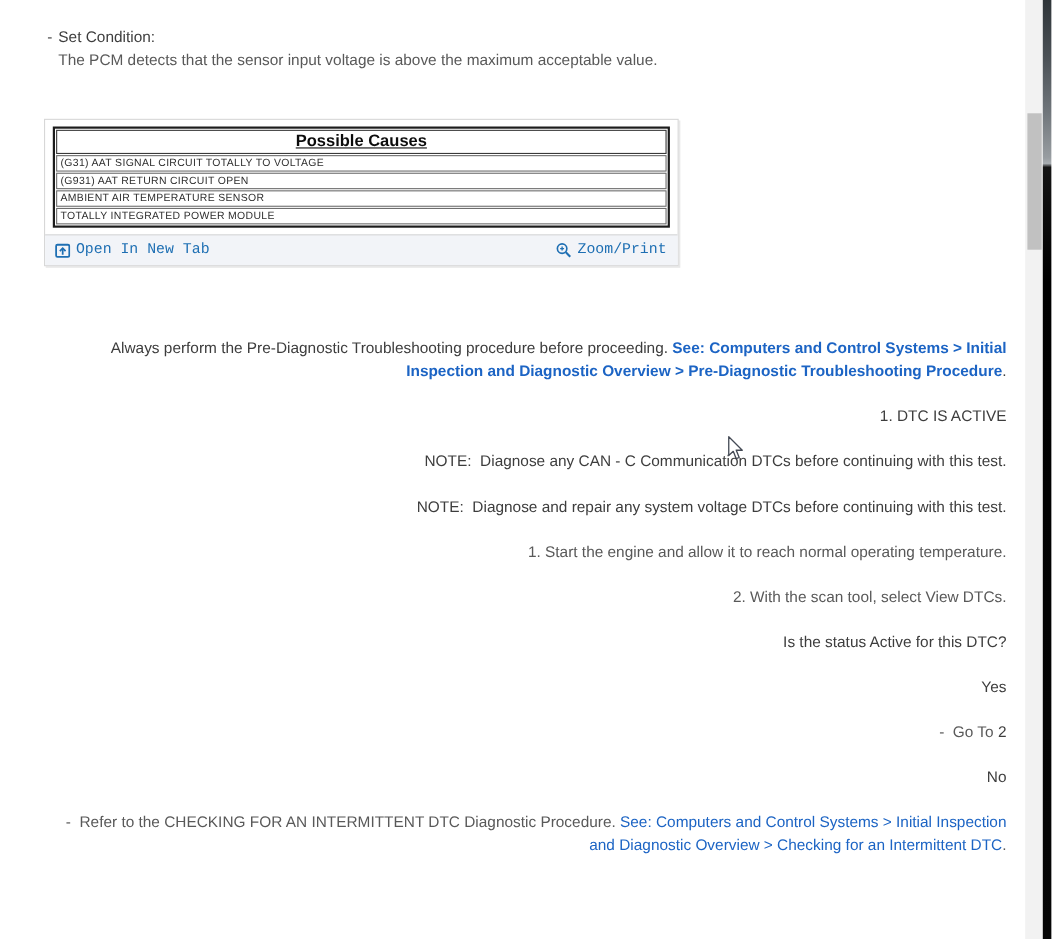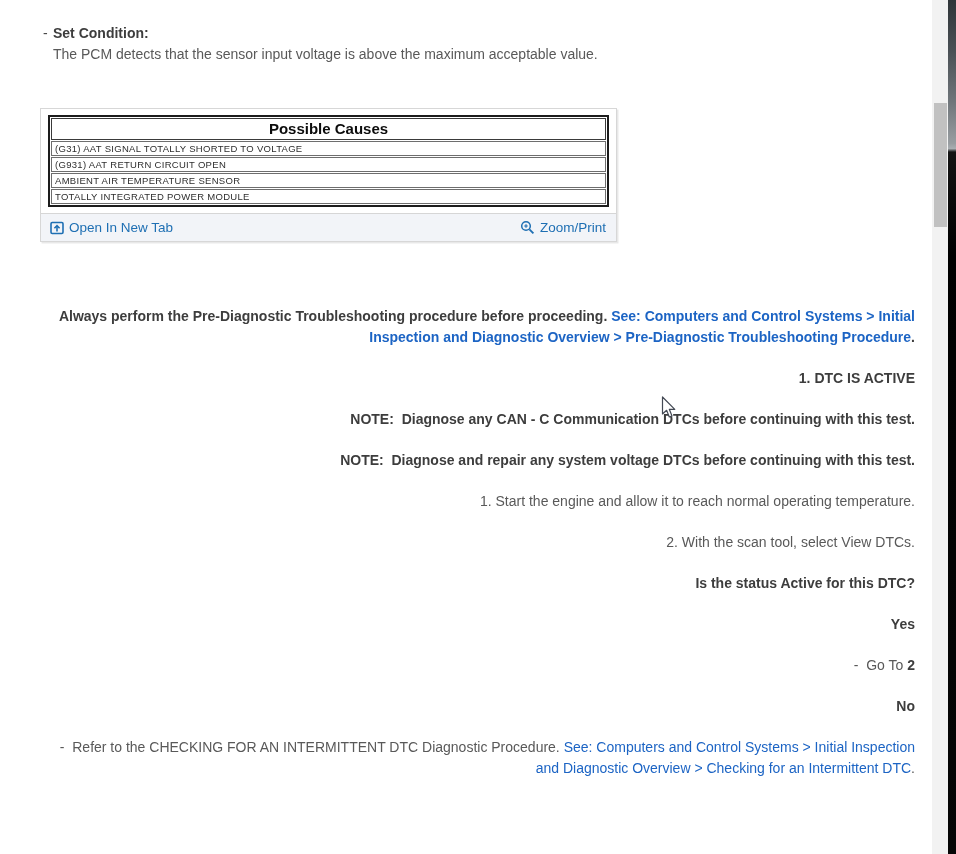--- a/index.html
+++ b/index.html
@@ -17,40 +17,40 @@
 
   
   .scroll-track { position: absolute; left: 932px; top: 0; width: 16px; height: 854px; background: #f2f2f2; }
   .scroll-thumb { position: absolute; left: 2px; top: 103px; width: 13px; height: 124px; background: #c1c1c1; }
 
   
   .content { position: absolute; left: 5px; top: 0; width: 927px; height: 854px;
     background: #fff; padding: 23px 0 0 34px; }
   .p { width: 876px; font-size: 14px; line-height: 21px; color: #595959;
     margin: 0 0 20px 0; white-space: pre-wrap; text-align: right; }
-  .b { font-weight: bold; color: #3d3d3d; }
+  .b { font-weight: normal; color: #3d3d3d; }
   .link { color: #1c64c4; cursor: pointer; }
   .link.bold { font-weight: bold; }
 
   .bullet-block { position: relative; padding-left: 14px; width: 876px;
     font-size: 14px; line-height: 21px; margin-bottom: 0; }
   .bullet-dash { position: absolute; left: 4px; top: 0; color: #4a4a4a; }
 
   
   .widget { width: 577px; margin: 43px 0 0 1px; border: 1px solid #d7d7d7;
     background: #fff; box-shadow: 1.5px 1.5px 0 rgba(0,0,0,0.09); }
   .widget-inner { padding: 6px 7px 6px 7px; }
   table.pc { width: 100%; border-collapse: separate; border-spacing: 1px;
     border: 2px solid #1c1c1c; background: #fff; }
   table.pc th { font-size: 15px; font-weight: bold; color: #0c0c0c; text-align: center;
-    border: 1px solid #3a3a3a; padding: 1px 0 2px 0; background: #fff; }
+    border: 1px solid #3a3a3a; padding: 1px 0 2px 0; background: #fff; text-decoration: underline; }
   table.pc td { font-size: 9.5px; color: #2e2e2e; letter-spacing: 0.3px;
     border: 1px solid #6e6e6e; padding: 1px 3px 1px 3px; background: #fff; white-space: nowrap; }
   .widget-footer { display: flex; justify-content: space-between; align-items: center;
-    height: 28px; background: #f2f4f8; border-top: 1px solid #d6d6d6; padding: 0 10px 0 9px; }
+    height: 28px; background: #f2f4f8; border-top: 1px solid #d6d6d6; padding: 0 10px 0 9px; font-family: Liberation Mono, monospace; }
   .wlink { display: inline-flex; align-items: center; gap: 5px; font-size: 13.5px;
     color: #1e6fb3; cursor: pointer; }
   .wlink .ic { display: inline-flex; align-items: center; }
 
   .cursor { position: absolute; left: 661px; top: 396px; }
 </style>
 </head>
 <body>
 
 <div class="screen">
@@ -68,21 +68,21 @@
     <div class="widget">
       <div class="widget-inner">
         <table class="pc">
           <thead>
             <tr>
                 <th>Possible Causes</th>
               </tr>
           </thead>
           <tbody>
             <tr>
-                <td>(G31) AAT SIGNAL TOTALLY SHORTED TO VOLTAGE</td>
+                <td>(G31) AAT SIGNAL CIRCUIT TOTALLY TO VOLTAGE</td>
               </tr>
             <tr>
                 <td>(G931) AAT RETURN CIRCUIT OPEN</td>
               </tr>
             <tr>
                 <td>AMBIENT AIR TEMPERATURE SENSOR</td>
               </tr>
             <tr>
                 <td>TOTALLY INTEGRATED POWER MODULE</td>
               </tr>

